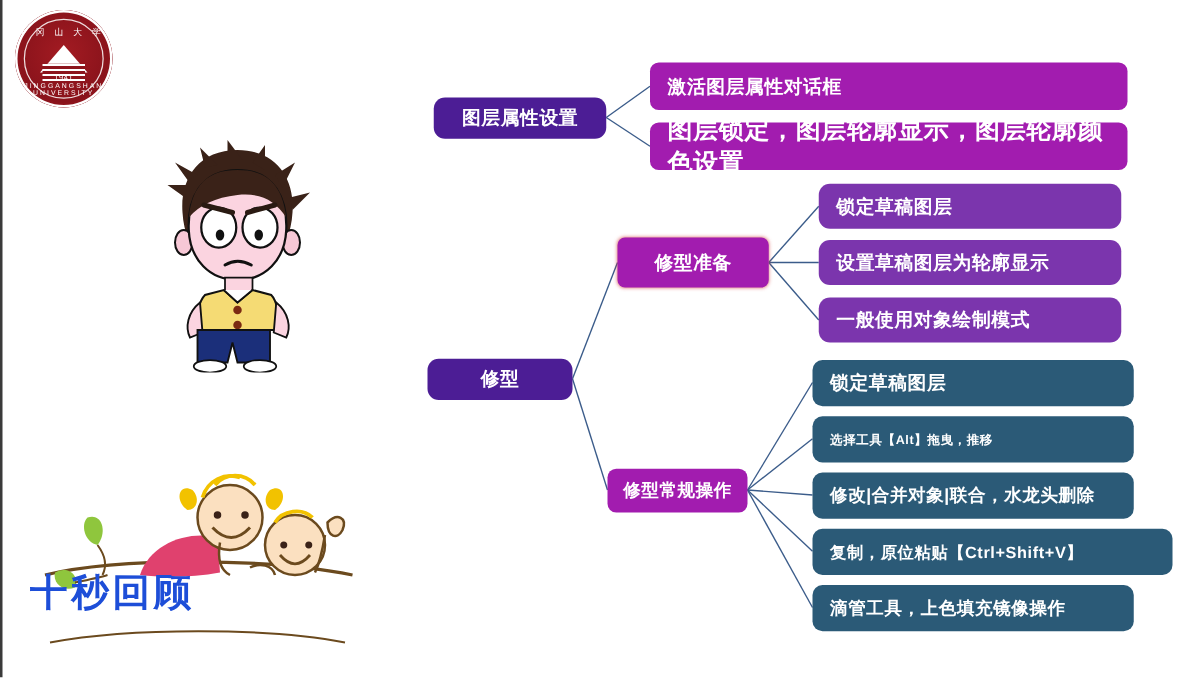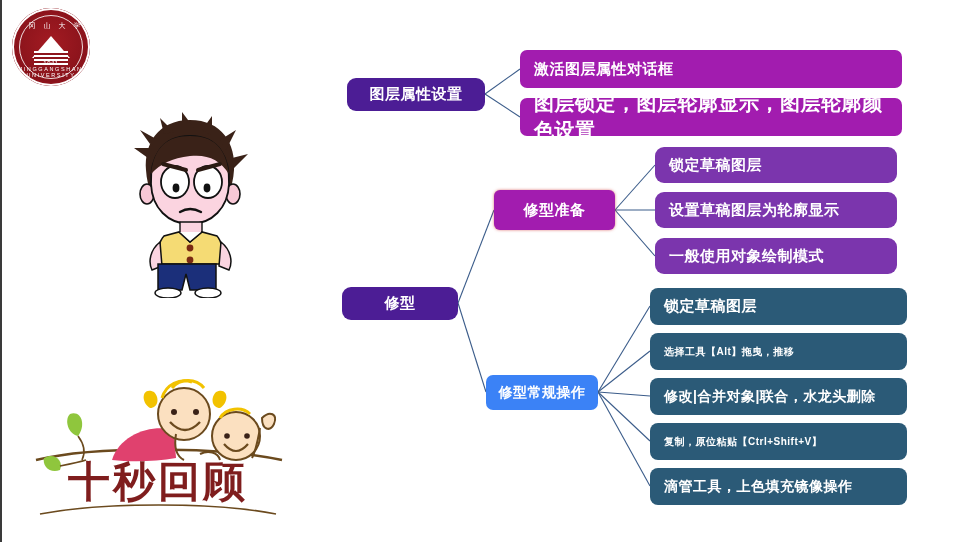--- a/index.html
+++ b/index.html
@@ -12,21 +12,21 @@
   .node{position:absolute;display:flex;align-items:center;box-sizing:border-box;
         color:#ffffff;font-weight:bold;letter-spacing:.5px;}
   .node span{display:block;width:100%;}
   .center{justify-content:center;text-align:center;}
   .leftpad{padding-left:14px;text-align:left;}
 
   .n-brown{background:#4c1d95;border-radius:9px;}
   .n-green{background:#a21caf;border-radius:7px;}
   .n-red{background:#a21caf;border-radius:6px;box-shadow:0 0 3px rgba(210,60,60,.7);}
   .n-purple{background:#7b35ad;border-radius:9px;}
-  .n-navy{background:#3b82f6;border-radius:7px;}
+  .n-navy{background:#a21caf;border-radius:7px;}
   .n-teal{background:#2b5a77;border-radius:8px;}
 
   
   #links{position:absolute;left:0;top:0;width:962px;height:542px;}
 
   
   #logo{position:absolute;left:10px;top:8px;width:78px;height:78px;border-radius:50%;
         background:radial-gradient(circle at 50% 45%,#a31b22 0%,#8d141c 55%,#7d0f18 100%);
         box-shadow:inset 0 0 0 2px #ffffff,inset 0 0 0 4px #8d141c;}
   #logo .ring{position:absolute;left:7px;top:7px;right:7px;bottom:7px;border-radius:50%;
@@ -42,22 +42,22 @@
   #logo .topcn{position:absolute;left:0;right:0;top:13px;text-align:center;
         color:#ffffff;font-size:7px;letter-spacing:8px;}
   #logo .arc{position:absolute;left:0;right:0;bottom:8px;text-align:center;
         color:#ffffff;font-size:5.5px;letter-spacing:1.6px;}
 
   
   #boy{position:absolute;left:118px;top:108px;width:140px;height:190px;}
 
   
   #kids{position:absolute;left:22px;top:362px;width:268px;height:168px;}
-  #kids .cap{position:absolute;left:0;right:0;top:92px;text-align:center;
-             color:#7f1d1d;font-size:42px;font-weight:bold;letter-spacing:3px;
+  #kids .cap{position:absolute;left:0;right:0;top:92px;
+             color:#1d4ed8;font-size:30px;font-weight:bold;letter-spacing:3px;
              font-family:"DejaVu Sans",sans-serif;}
 </style>
 </head>
 <body>
 
 <div id="slide">
 
   <svg id="links" viewBox="0 0 962 542" preserveAspectRatio="none">
     <g stroke="#3b5c8a" stroke-width="1.1" fill="none">
 
@@ -207,21 +207,21 @@
   </div>
 
   <div class="node n-teal leftpad" style="left:648px;top:333px;width:257px;height:37px;font-size:10px;">
     <span>选择工具【Alt】拖曳，推移</span>
   </div>
 
   <div class="node n-teal leftpad" style="left:648px;top:378px;width:257px;height:37px;font-size:14px;">
     <span>修改|合并对象|联合，水龙头删除</span>
   </div>
 
-  <div class="node n-teal leftpad" style="left:648px;top:423px;width:257px;height:37px;font-size:10px;justify-content:center;">
+  <div class="node n-teal leftpad" style="left:648px;top:423px;width:288px;height:37px;font-size:13px;justify-content:center;">
     <span>复制，原位粘贴【Ctrl+Shift+V】</span>
   </div>
 
   <div class="node n-teal leftpad" style="left:648px;top:468px;width:257px;height:37px;font-size:14px;">
     <span>滴管工具，上色填充镜像操作</span>
   </div>
 
 </div>
 
 </body></html>

